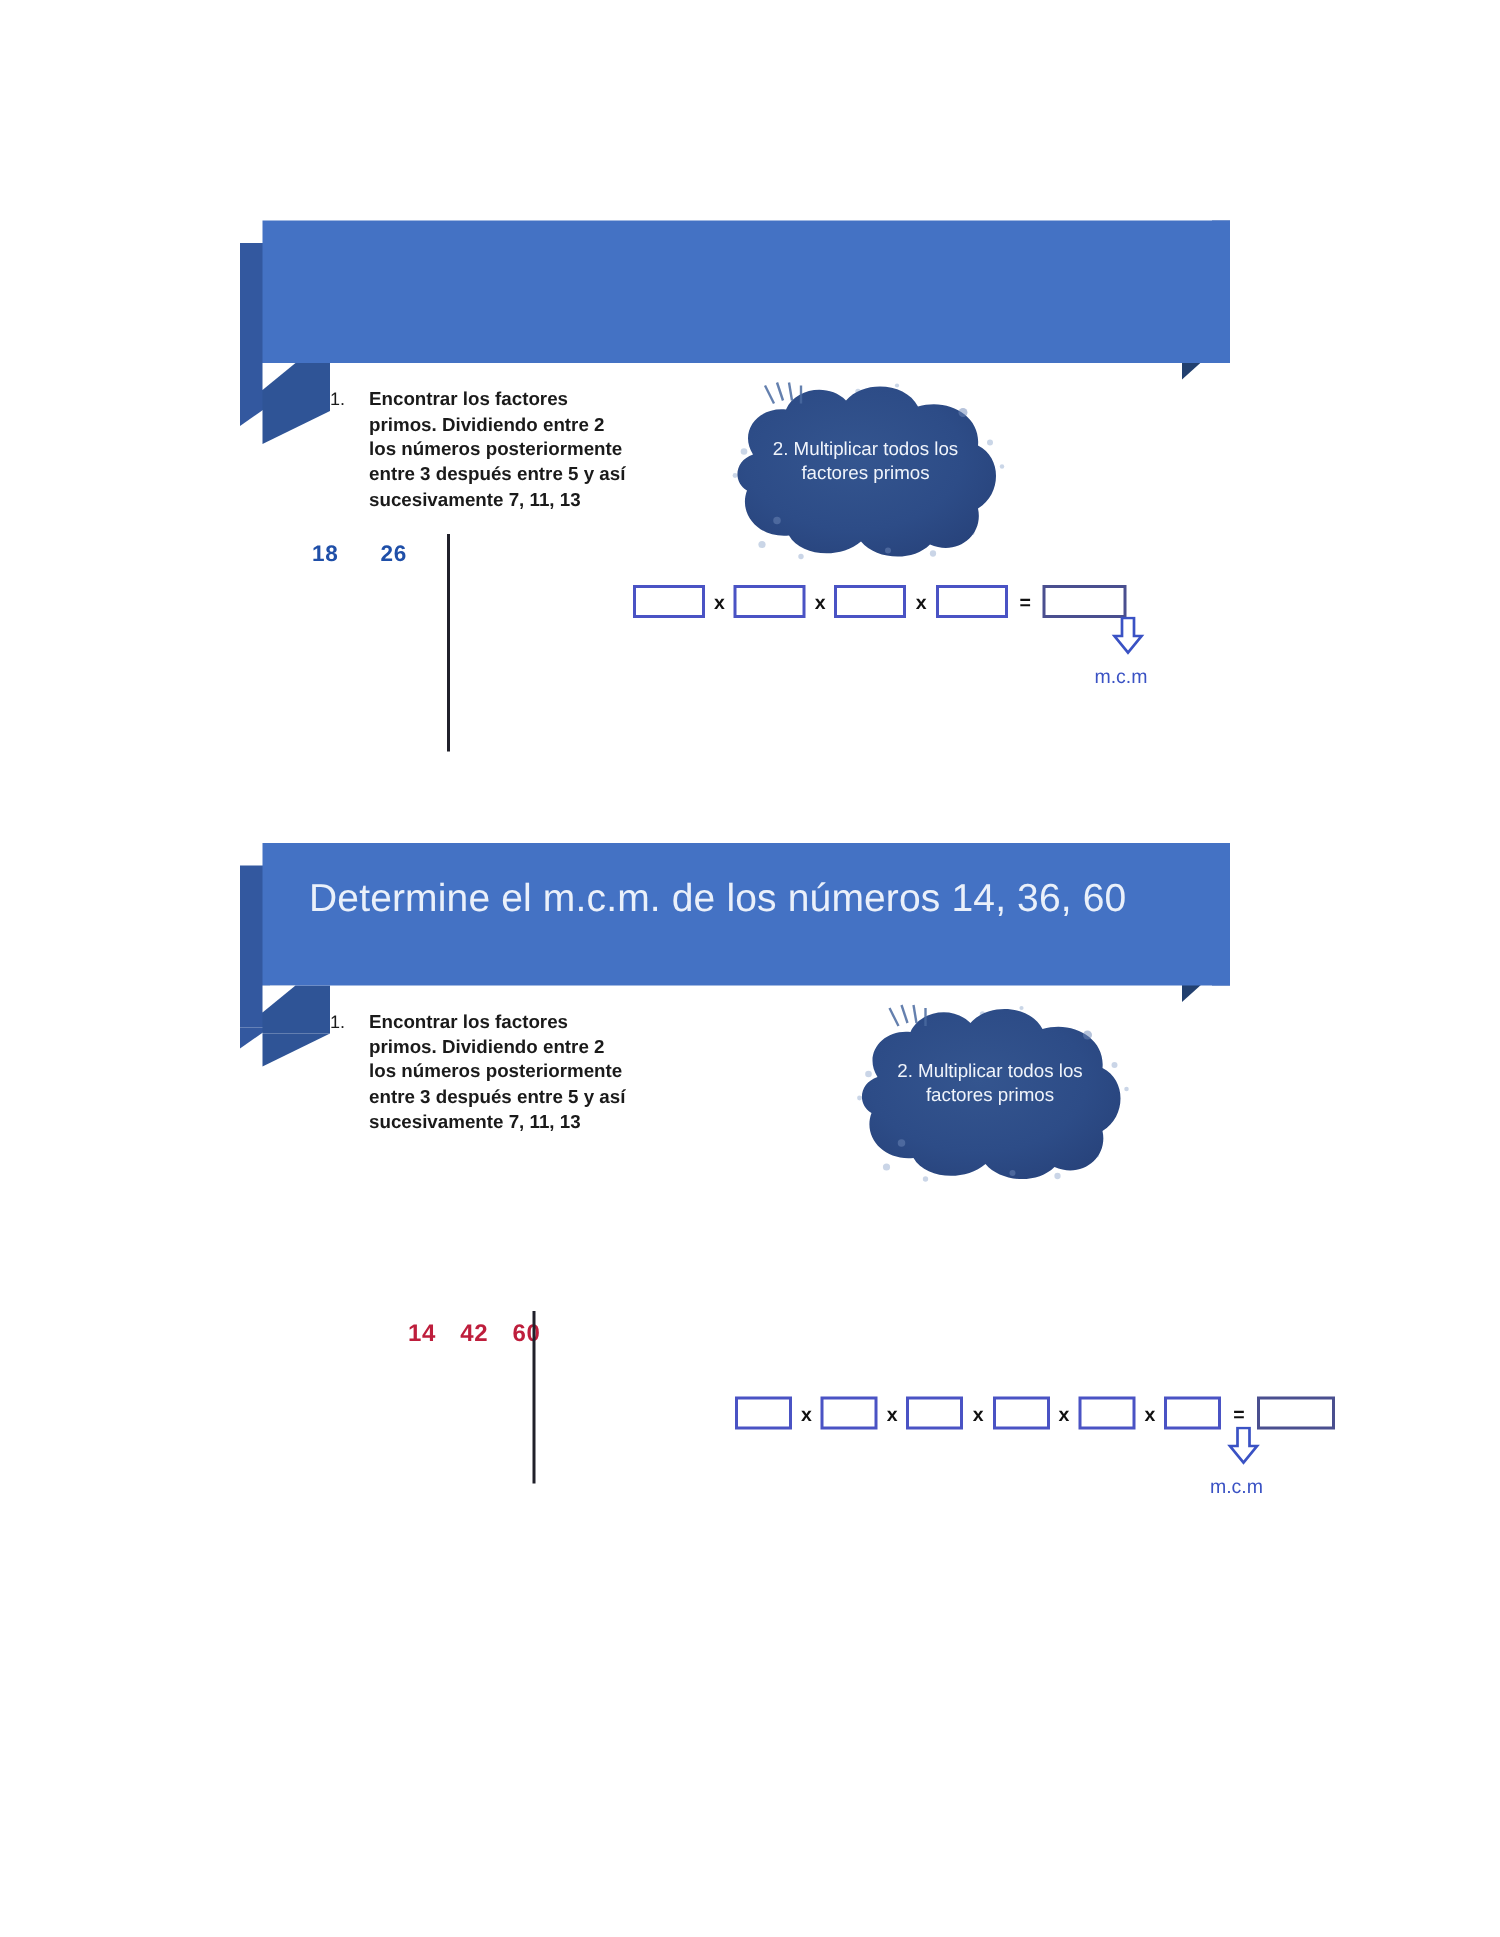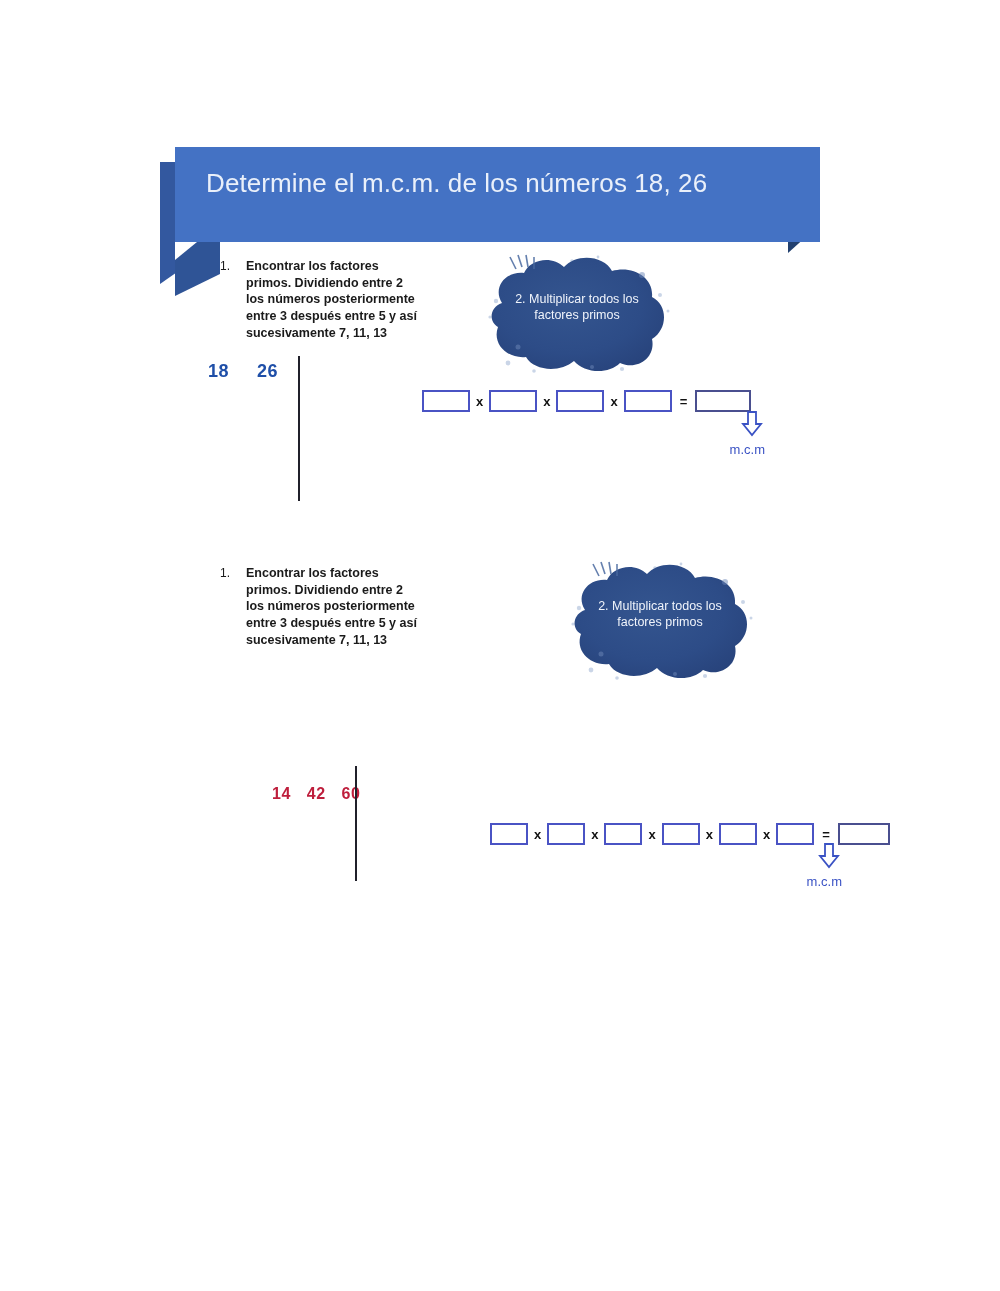--- a/index.html
+++ b/index.html
@@ -154,26 +154,26 @@
     line-height: 1.33;
     width: 175px;
   }
 
   
   .numbers-row {
     position: absolute;
     display: flex;
     align-items: baseline;
     font-weight: 700;
-    font-size: 18px;
+    font-size: 15px;
     letter-spacing: 0.5px;
   }
   .numbers-row .num { display: inline-block; }
   .num-blue { color: #1F4FA8; }
-  .num-red  { color: #BE1E3C; margin-top: 12px; }
+  .num-red  { color: #BE1E3C; }
 
   .divider-line {
     position: absolute;
     width: 2px;
     background: #20202a;
   }
 
   
   .blob-wrap {
     position: absolute;
@@ -233,21 +233,20 @@
   <div class="slide slide-1">
 
     <div class="banner-wrap">
       <div class="banner-fold-left"></div>
       <div class="banner-fold-left-tip"></div>
       <div class="banner-tail"></div>
       <div class="banner-tail-point"></div>
       <div class="banner-right-edge"></div>
       <div class="banner-right-notch"></div>
       <div class="banner-bar"></div>
-      <div class="banner-title">Determine el m.c.m. de los números 18, 26</div>
       <div class="banner-tail-notch"></div>
     </div>
 
     <div class="body-area">
 
       <div class="step-block" style="left:60px; top:10px;">
         <div class="step-num">1.</div>
         <div class="step-text">Encontrar los factores primos. Dividiendo entre 2 los números posteriormente entre 3 después entre 5 y así sucesivamente 7, 11, 13</div>
       </div>
 
@@ -319,20 +318,31 @@
           <path d="M9,1 L17,1 L17,13 L22,13 L13,24 L4,13 L9,13 Z" fill="#ffffff" stroke="#3A52C4" stroke-width="1.8" stroke-linejoin="miter"></path>
         </svg>
         <div class="mcm-label">m.c.m</div>
       </div>
 
     </div>
   </div>
 
   <div class="slide slide-2">
 
+    <div class="banner-wrap">
+      <div class="banner-fold-left"></div>
+      <div class="banner-fold-left-tip"></div>
+      <div class="banner-tail"></div>
+      <div class="banner-tail-point"></div>
+      <div class="banner-right-edge"></div>
+      <div class="banner-right-notch"></div>
+      <div class="banner-bar"></div>
+      <div class="banner-title">Determine el m.c.m. de los números 14, 36, 60</div>
+      <div class="banner-tail-notch"></div>
+    </div>
 
     <div class="body-area">
 
       <div class="step-block" style="left:60px; top:10px;">
         <div class="step-num">1.</div>
         <div class="step-text">Encontrar los factores primos. Dividiendo entre 2 los números posteriormente entre 3 después entre 5 y así sucesivamente 7, 11, 13</div>
       </div>
 
       <div class="numbers-row" style="left:112px; top:218px; gap:16px; font-size:16px;">
         <span class="num num-red">14</span>

